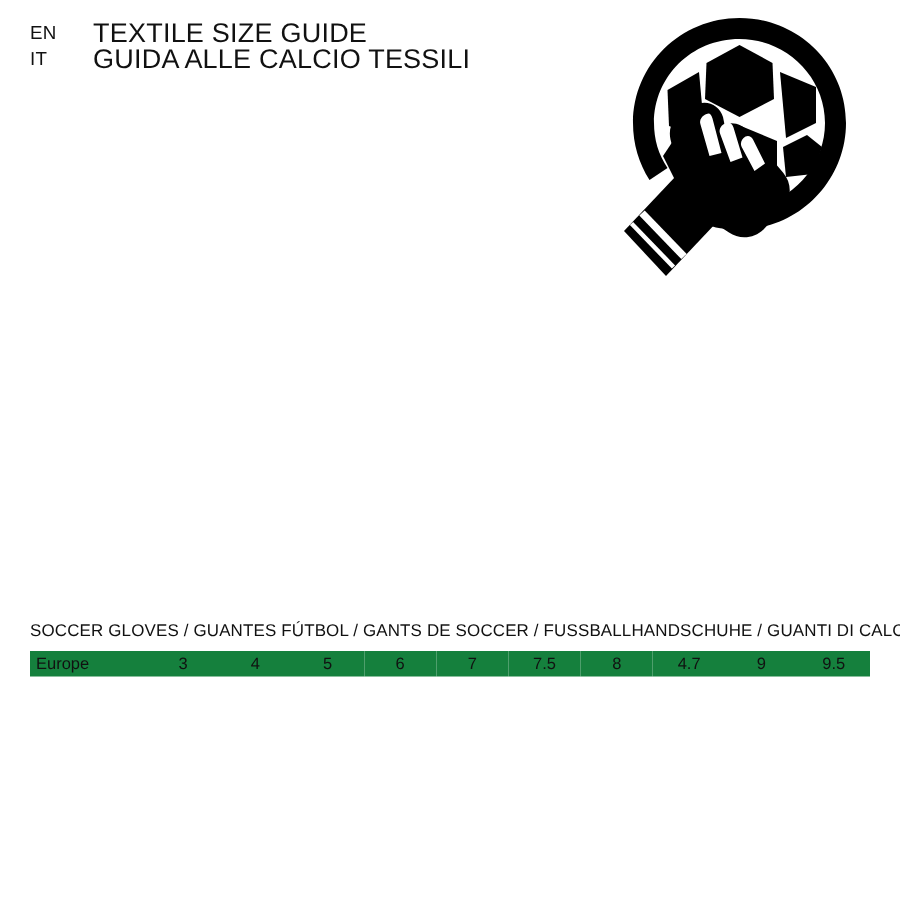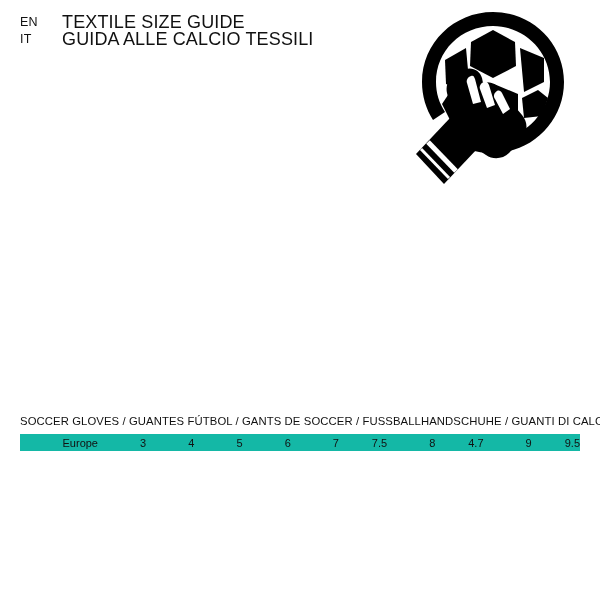--- a/index.html
+++ b/index.html
@@ -74,22 +74,21 @@
   }
   table.size-table td {
     font-size: 11px;
     color: #111;
     height: 17px;
     padding: 0;
     text-align: center;
     vertical-align: middle;
   }
   table.size-table tr.row-shaded td {
-    background: #14b8a6;
-    text-align: right;
+    background: #15803d;
   }
   table.size-table td.label-cell {
     text-align: left;
     padding-left: 4px;
     width: 74px;
   }
 </style>
 </head>
 <body>
 

